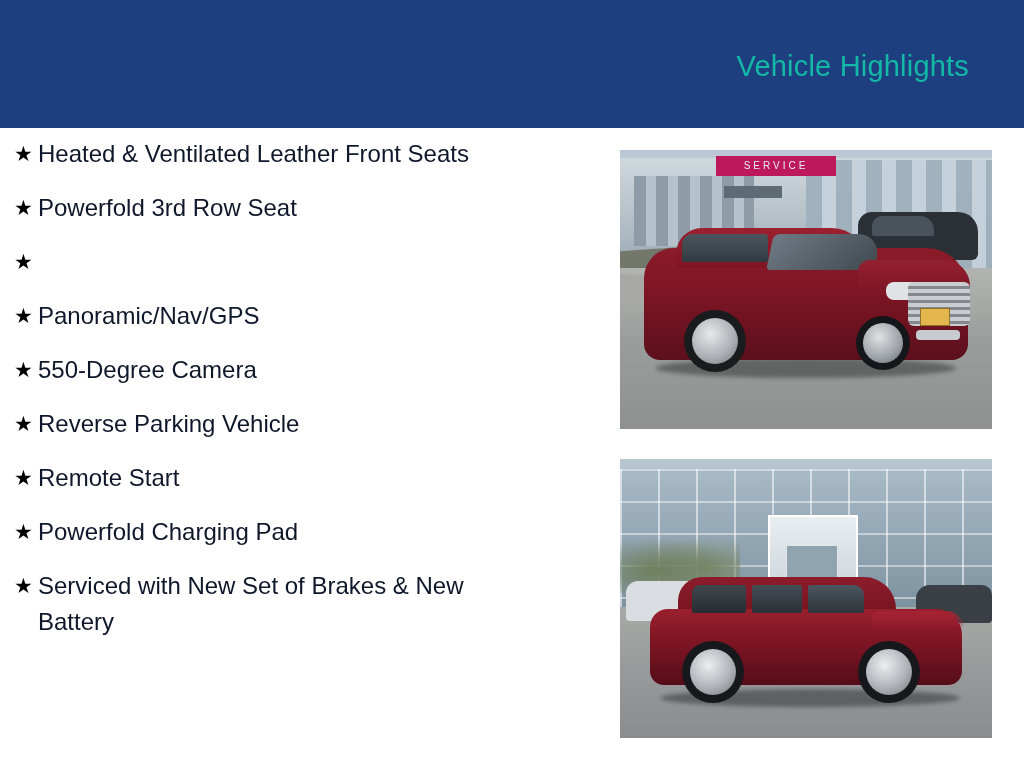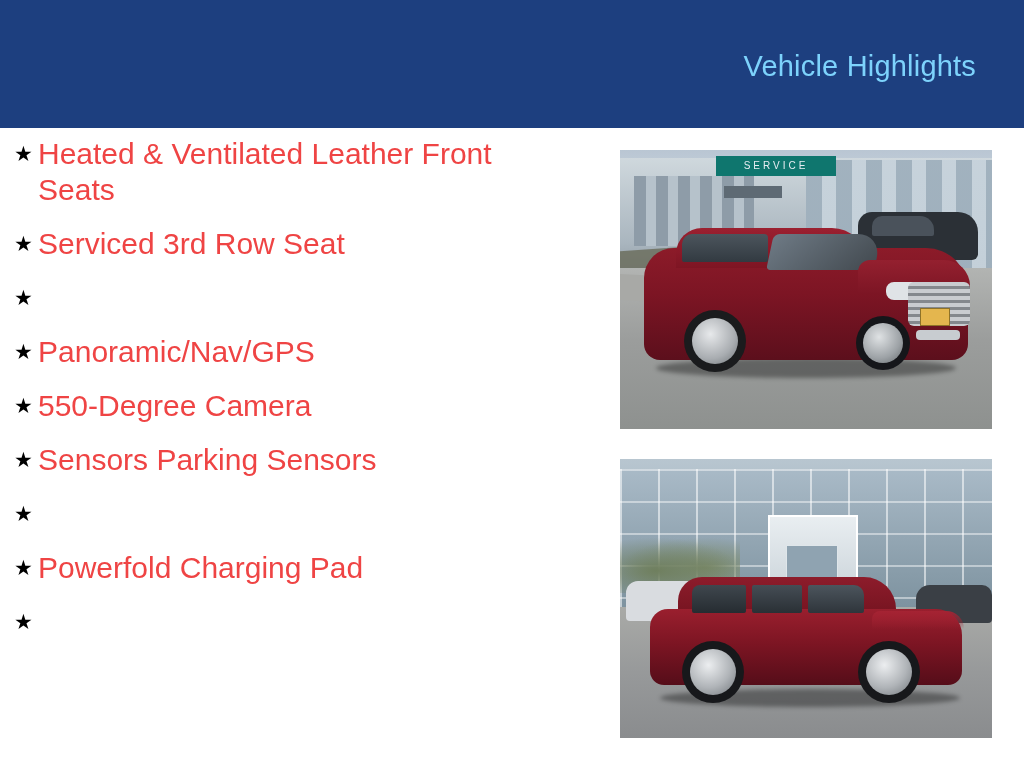--- a/index.html
+++ b/index.html
@@ -22,24 +22,24 @@
   .header-bar {
     position: absolute;
     left: 0;
     top: 0;
     width: 1024px;
     height: 128px;
     background: #1d3f7f;
   }
   .header-title {
     position: absolute;
-    right: 48px;
+    right: 55px;
     top: 50px;
     font-size: 29px;
-    color: #7dd3fc;
+    color: #14b8a6;
     letter-spacing: 0.2px;
     white-space: nowrap;
   }
   .content {
     position: absolute;
     left: 0;
     top: 128px;
     width: 1024px;
     height: 640px;
   }
@@ -59,23 +59,23 @@
     width: 30px;
     font-size: 21px;
     line-height: 36px;
     color: #000000;
     text-align: left;
     padding-left: 6px;
     box-sizing: border-box;
   }
   .highlight-text {
     flex: 1 1 auto;
-    font-size: 30px;
+    font-size: 24px;
     line-height: 36px;
-    color: #ef4444;
+    color: #0f172a;
     max-width: 470px;
   }
   .photos {
     position: absolute;
     left: 620px;
     top: 22px;
     width: 372px;
   }
   .photo {
     position: relative;
@@ -99,21 +99,21 @@
     position: absolute; left: 186px; top: 10px; width: 186px; height: 112px;
     background: repeating-linear-gradient(to right, #9fb0bd 0 16px, #c6d2db 16px 30px);
     opacity: .95;
   }
   .p1-glass2 {
     position: absolute; left: 14px; top: 26px; width: 120px; height: 70px;
     background: repeating-linear-gradient(to right, #8e9ca8 0 12px, #b6c2cb 12px 22px);
   }
   .p1-sign {
     position: absolute; left: 96px; top: 6px; width: 120px; height: 20px;
-    background: #0f766e; color: #e7edf2; font-size: 10px; line-height: 20px;
+    background: #be185d; color: #e7edf2; font-size: 10px; line-height: 20px;
     text-align: center; letter-spacing: 3px;
   }
   .p1-sign2 {
     position: absolute; left: 104px; top: 36px; width: 58px; height: 12px;
     background: #5e6a74; color: #dfe6eb; font-size: 7px; line-height: 12px;
     text-align: center; letter-spacing: 2px;
   }
   .p1-darkcar {
     position: absolute; left: 238px; top: 62px; width: 120px; height: 48px;
     background: #2b3036; border-radius: 14px 20px 6px 6px;
@@ -306,53 +306,55 @@
 
     <div class="highlights">
 
       <div class="highlight-item">
         <span class="bullet-star">★</span>
         <span class="highlight-text">Heated &amp; Ventilated Leather Front Seats</span>
       </div>
 
       <div class="highlight-item">
         <span class="bullet-star">★</span>
-        <span class="highlight-text">Serviced 3rd Row Seat</span>
+        <span class="highlight-text">Powerfold 3rd Row Seat</span>
       </div>
 
       <div class="highlight-item">
         <span class="bullet-star">★</span>
       </div>
 
       <div class="highlight-item">
         <span class="bullet-star">★</span>
         <span class="highlight-text">Panoramic/Nav/GPS</span>
       </div>
 
       <div class="highlight-item">
         <span class="bullet-star">★</span>
         <span class="highlight-text">550-Degree Camera</span>
       </div>
 
       <div class="highlight-item">
         <span class="bullet-star">★</span>
-        <span class="highlight-text">Sensors Parking Sensors</span>
-      </div>
-
-      <div class="highlight-item">
-        <span class="bullet-star">★</span>
+        <span class="highlight-text">Reverse Parking Vehicle</span>
+      </div>
+
+      <div class="highlight-item">
+        <span class="bullet-star">★</span>
+        <span class="highlight-text">Remote Start</span>
       </div>
 
       <div class="highlight-item">
         <span class="bullet-star">★</span>
         <span class="highlight-text">Powerfold Charging Pad</span>
       </div>
 
       <div class="highlight-item">
         <span class="bullet-star">★</span>
+        <span class="highlight-text">Serviced with New Set of Brakes &amp; New Battery</span>
       </div>
 
     </div>
 
     <div class="photos">
 
       <div class="photo">
         <div class="p1-sky"></div>
         <div class="p1-building"></div>
         <div class="p1-glass"></div>

